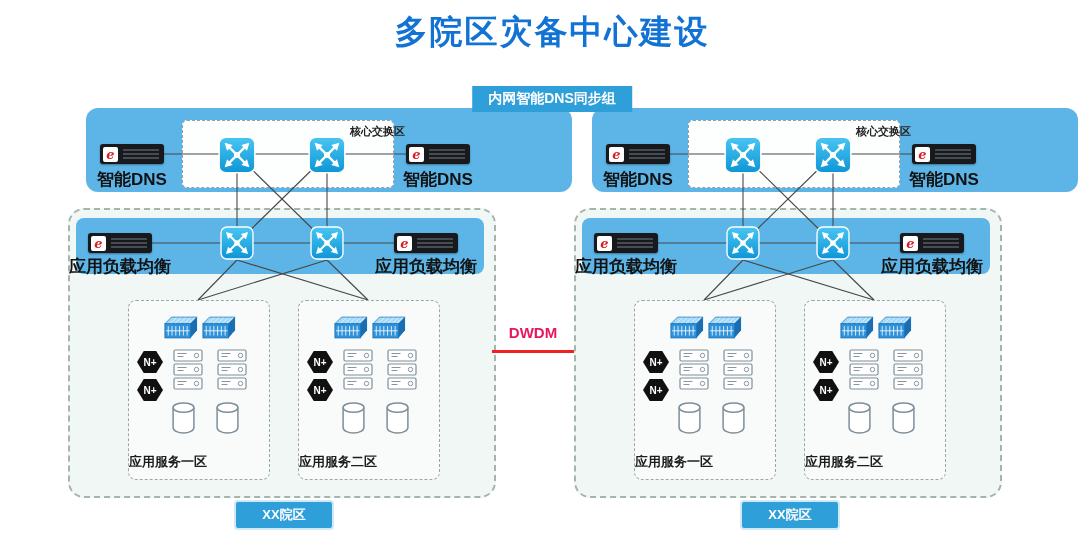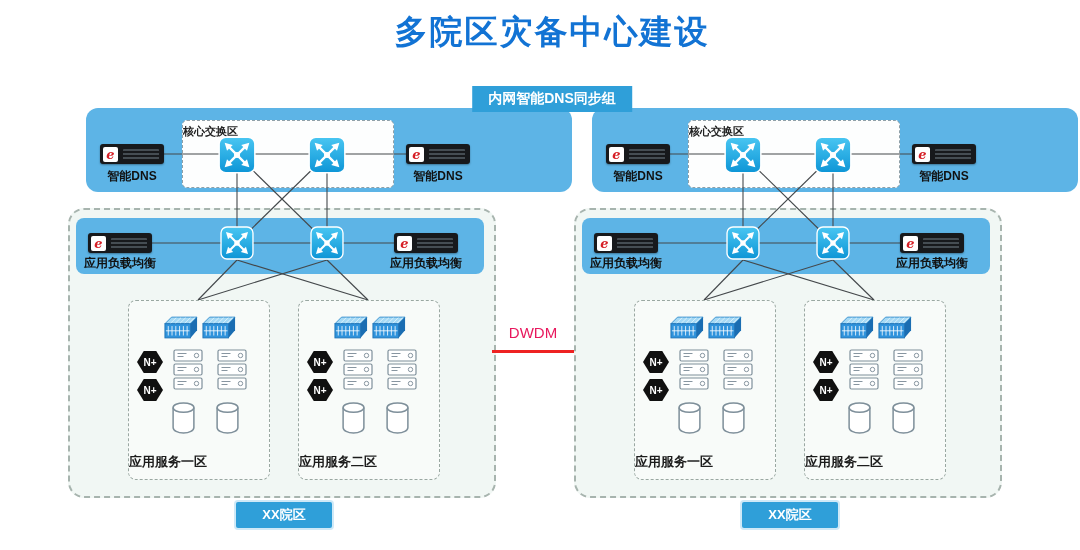--- a/index.html
+++ b/index.html
@@ -13,49 +13,49 @@
   .campus{position:absolute;top:100px;width:512px;height:445px;}
   .campus.left{left:64px;}
   .campus.right{left:570px;}
   .band{position:absolute;background:#5db4e6;z-index:1;}
   .top-band{left:22px;top:8px;width:486px;height:84px;border-radius:12px;}
   .lb-band{left:12px;top:118px;width:408px;height:56px;border-radius:8px;z-index:2;}
   .container-box{position:absolute;left:4px;top:108px;width:424px;height:286px;
                  border:2px dashed #a7b4ae;border-radius:16px;background:#f1f7f4;z-index:1;}
   .core-box{position:absolute;left:118px;top:20px;width:210px;height:66px;background:#fdfefe;
             border:1.5px dashed #8fa0a8;border-radius:5px;z-index:2;}
-  .core-title{position:absolute;top:3px;left:0;width:100%;text-align:left;
+  .core-title{position:absolute;top:3px;left:12px;width:100%;text-align:right;
               font-size:11px;font-weight:bold;color:#222;}
   .wires{position:absolute;left:0;top:0;z-index:3;pointer-events:none;}
   .icon{position:absolute;z-index:4;}
   .appliance{position:absolute;z-index:4;width:64px;height:20px;background:#17191c;
              border-radius:3px;display:flex;align-items:center;box-shadow:0 1px 2px rgba(0,0,0,.35);}
   .app-logo{width:15px;height:15px;background:#fff;margin-left:3px;border-radius:2px;
             display:flex;align-items:center;justify-content:center;
             font-family:"DejaVu Serif",serif;font-style:italic;font-weight:bold;
             font-size:13px;color:#d61f26;line-height:1;}
   .app-vents{flex:1;height:11px;margin:0 5px;border-radius:1px;
              background:repeating-linear-gradient(180deg,#454d53 0 2px,#17191c 2px 4px);}
   .dev-label{position:absolute;z-index:4;width:110px;text-align:center;
-             font-size:12px;font-weight:bold;color:#111;white-space:nowrap;}
+             font-size:17px;font-weight:bold;color:#111;white-space:nowrap;}
   .zone{position:absolute;top:200px;width:140px;height:178px;border:1.5px dashed #9aa8a2;
         border-radius:8px;background:#f8fbf9;z-index:4;}
   .zone.z1{left:64px;}.zone.z2{left:234px;}
   .zone .icon,.zone .nplus{z-index:5;}
   .nplus{position:absolute;width:26px;height:22px;background:#101010;color:#fff;
          clip-path:polygon(26% 0,74% 0,100% 50%,74% 100%,26% 100%,0 50%);
          display:flex;align-items:center;justify-content:center;font-size:10px;font-weight:bold;}
   .zone-label{position:absolute;left:0;bottom:8px;width:100%;
               font-size:13px;font-weight:600;color:#1c1c1c;}
   .campus-label{position:absolute;left:170px;top:400px;width:96px;height:26px;z-index:5;
                 background:#2f9fd9;border:2px solid #cfe9f7;border-radius:4px;color:#fff;
                 font-size:13px;font-weight:bold;display:flex;align-items:center;justify-content:center;}
   .dwdm-line{position:absolute;left:492px;top:350px;width:82px;height:3px;background:#ee2222;z-index:5;}
   .dwdm-label{position:absolute;left:495px;top:324px;width:76px;text-align:center;
-              color:#e8175d;font-weight:normal;font-size:15px;z-index:5;}
+              color:#e8175d;font-weight:bold;font-size:15px;z-index:5;}
 </style>
 </head>
 <body>
 
 <svg width="0" height="0" style="position:absolute" aria-hidden="true">
   <defs>
     <linearGradient id="swGrad" x1="0" y1="0" x2="0" y2="1">
       <stop offset="0" stop-color="#49c6f2"></stop>
         <stop offset="1" stop-color="#0d95d6"></stop>
     </linearGradient>

